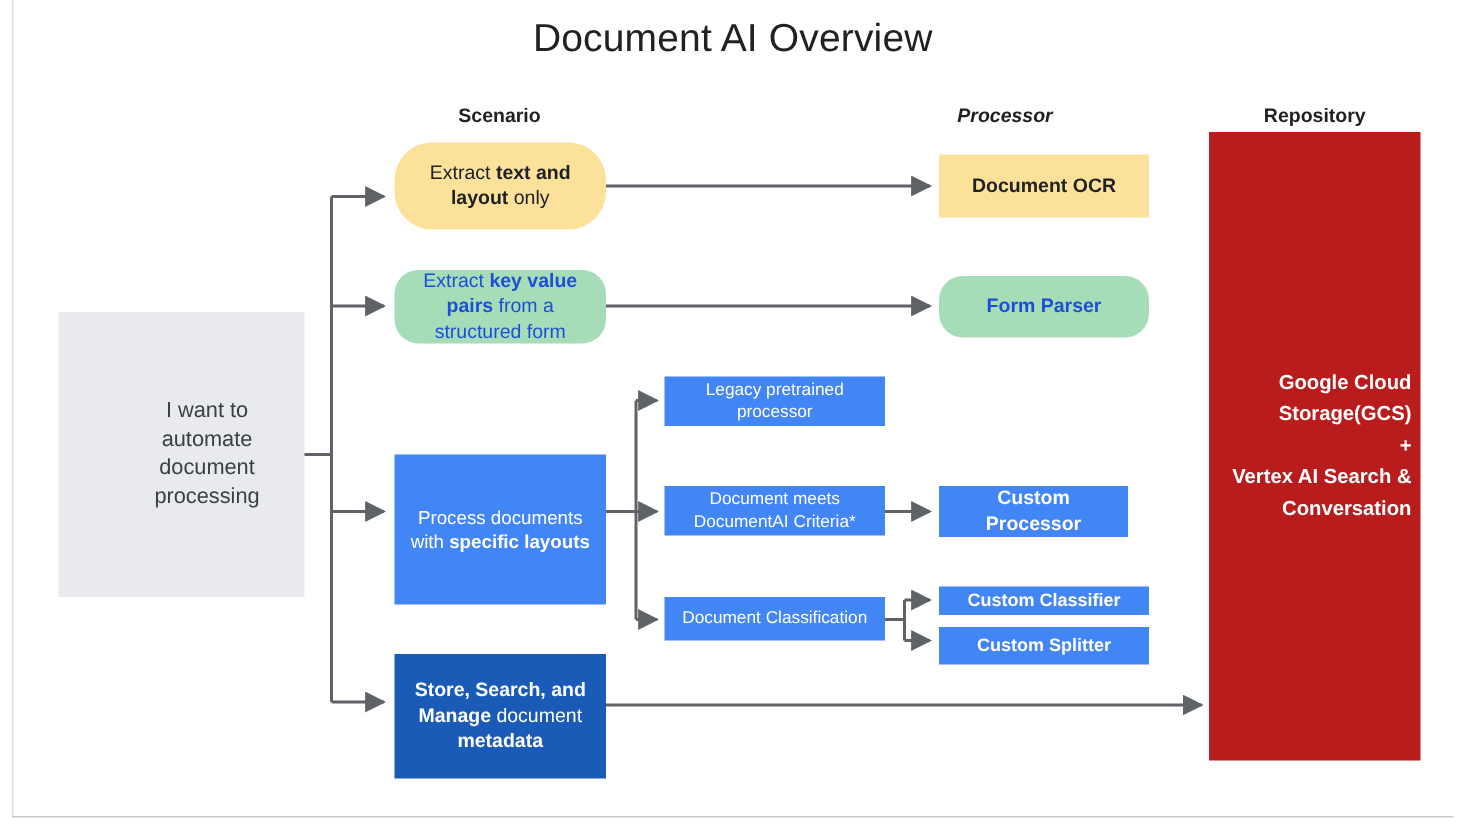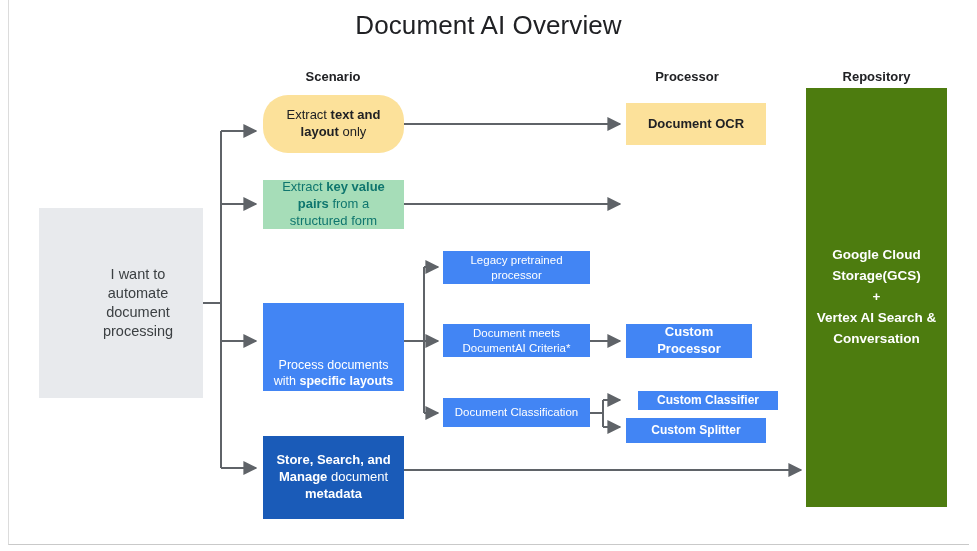--- a/index.html
+++ b/index.html
@@ -51,40 +51,40 @@
     justify-content:center;
     text-align:center;
     line-height:1.3;
     padding:2px 6px;
   }
   .node .tx{display:block;}
   .node b{font-weight:700;}
 
   .n-grey{ background:#e8eaed; color:#3c4043; font-size:14.5px; font-weight:400; }
   .n-yellow{ background:#fce19a; color:#202124; font-size:13px; }
-  .n-green{ background:#a6ddb8; color:#0f766e; font-size:13px; }
+  .n-green{ background:#a6ddb8; color:#1d4ed8; font-size:13px;border-radius:16px; }
   .n-blue-light{ background:#4285f4; color:#ffffff; font-size:12.5px; }
   .n-blue-light-sm{ background:#4285f4; color:#ffffff; font-size:11.5px; }
   .n-blue-dark{ background:#1a5bb8; color:#ffffff; font-size:13px; font-weight:700; }
-  .n-repo{ background:#4d7c0f; color:#ffffff; font-size:13.5px; font-weight:700; line-height:1.55; }
+  .n-repo{ background:#b91c1c; color:#ffffff; font-size:13.5px; font-weight:700; line-height:1.55;align-items:flex-end; }
 
   .n-strong{ font-weight:700; }
   svg.overlay{position:absolute;left:0;top:0;width:977px;height:551px;pointer-events:none;}
 </style>
 </head>
 <body>
 
 <div id="canvas">
 
   <div class="frame"></div>
 
   <div class="title">Document AI Overview</div>
 
   <div class="col-header" style="left:263px;top:69px;width:140px;">Scenario</div>
-  <div class="col-header" style="left:617px;top:69px;width:140px;">Processor</div>
+  <div class="col-header" style="left:600px;top:69px;width:140px;font-style:italic;">Processor</div>
   <div class="col-header" style="left:806px;top:69px;width:141px;">Repository</div>
 
   <svg class="overlay" xmlns="http://www.w3.org/2000/svg">
     <defs>
       <marker id="ah" viewBox="0 0 10 10" refX="9" refY="5" markerWidth="7" markerHeight="7" orient="auto-start-reverse">
         <path d="M 0 0 L 10 5 L 0 10 z" fill="#5f6368"></path>
       </marker>
     </defs>
     <g stroke="#5f6368" stroke-width="2" fill="none">
 
@@ -127,21 +127,21 @@
       <span>Extract </span><b>text and layout</b><span> only</span>
     </span>
   </div>
 
   <div class="node n-green" style="left:263px;top:180px;width:141px;height:49px;">
     <span class="tx">
       <span>Extract </span><b>key value pairs</b><span> from a structured form</span>
     </span>
   </div>
 
-  <div class="node n-blue-light" style="left:263px;top:303px;width:141px;height:88px;align-items:flex-end;">
+  <div class="node n-blue-light" style="left:263px;top:303px;width:141px;height:100px;">
     <span class="tx">
       <span>Process documents with </span><b>specific layouts</b><span></span>
     </span>
   </div>
 
   <div class="node n-blue-dark" style="left:263px;top:436px;width:141px;height:83px;font-weight:400;">
     <span class="tx">
       <b>Store, Search, and Manage</b><span> document </span><b>metadata</b>
     </span>
   </div>
@@ -155,26 +155,29 @@
   </div>
 
   <div class="node n-blue-light-sm" style="left:443px;top:398px;width:147px;height:29px;">
     <span class="tx">Document Classification</span>
   </div>
 
   <div class="node n-yellow n-strong" style="left:626px;top:103px;width:140px;height:42px;">
     <span class="tx">Document OCR</span>
   </div>
 
+  <div class="node n-green n-strong" style="left:626px;top:184px;width:140px;height:41px;">
+    <span class="tx">Form Parser</span>
+  </div>
 
   <div class="node n-blue-light n-strong" style="left:626px;top:324px;width:126px;height:34px;font-size:13px;">
     <span class="tx">Custom Processor</span>
   </div>
 
-  <div class="node n-blue-light n-strong" style="left:626px;top:391px;width:140px;height:19px;font-size:12px;margin-left:12px;">
+  <div class="node n-blue-light n-strong" style="left:626px;top:391px;width:140px;height:19px;font-size:12px;">
     <span class="tx">Custom Classifier</span>
   </div>
 
   <div class="node n-blue-light n-strong" style="left:626px;top:418px;width:140px;height:25px;font-size:12px;">
     <span class="tx">Custom Splitter</span>
   </div>
 
   <div class="node n-repo" style="left:806px;top:88px;width:141px;height:419px;flex-direction:column;">
     <span class="tx">Google Cloud</span>
     <span class="tx">Storage(GCS)</span>

